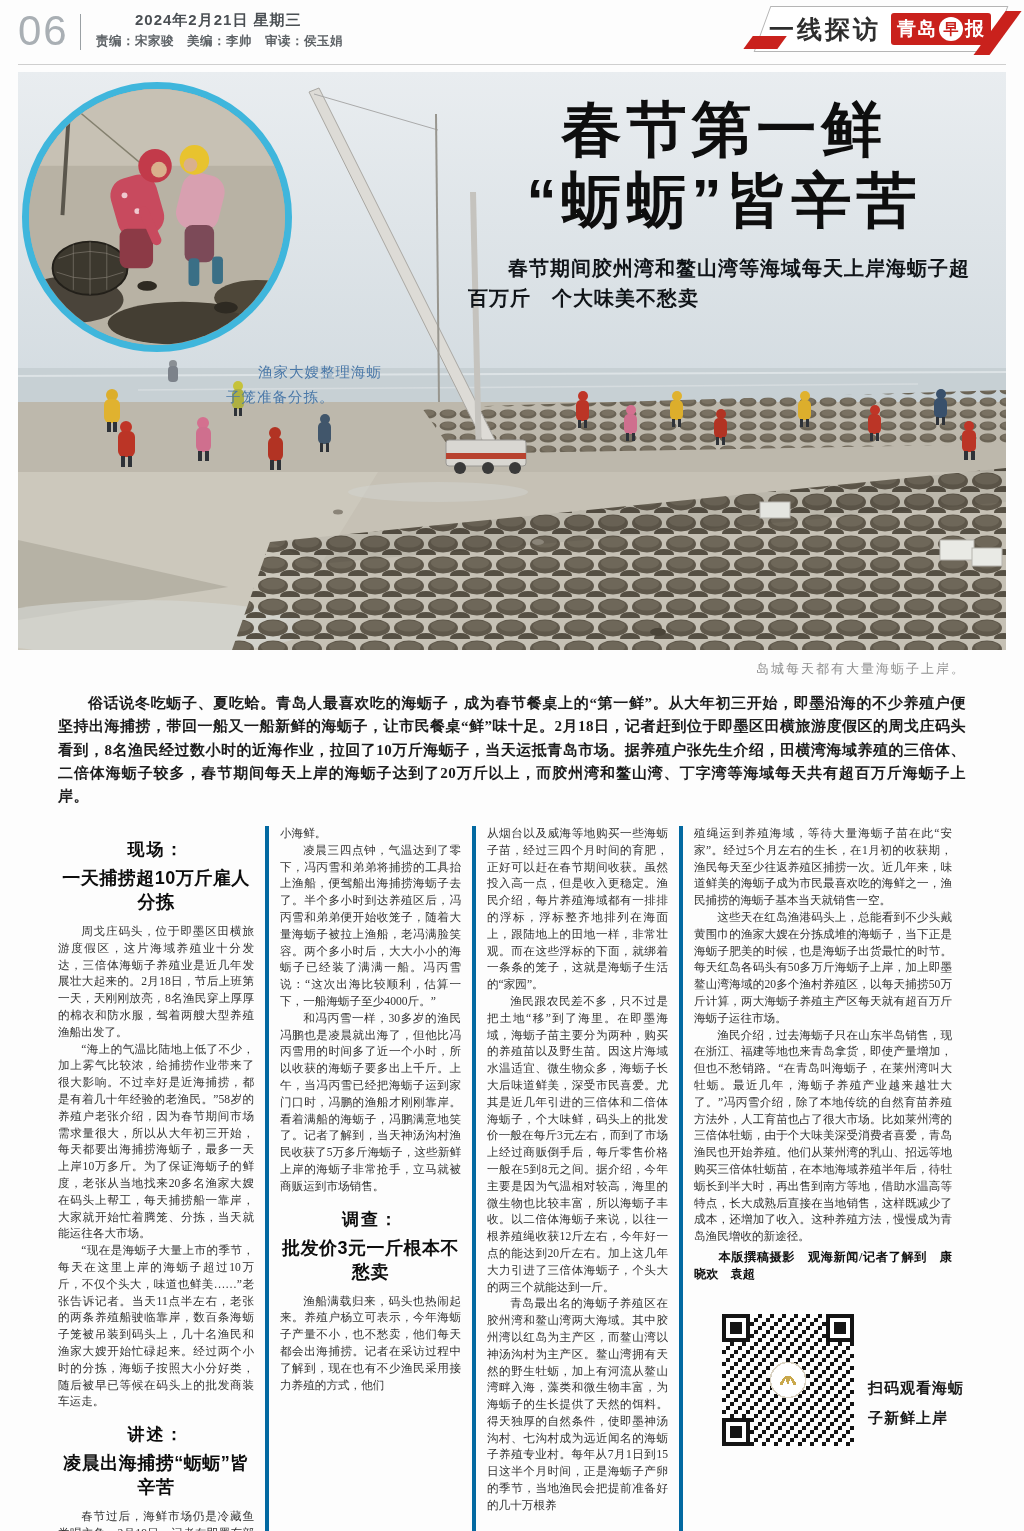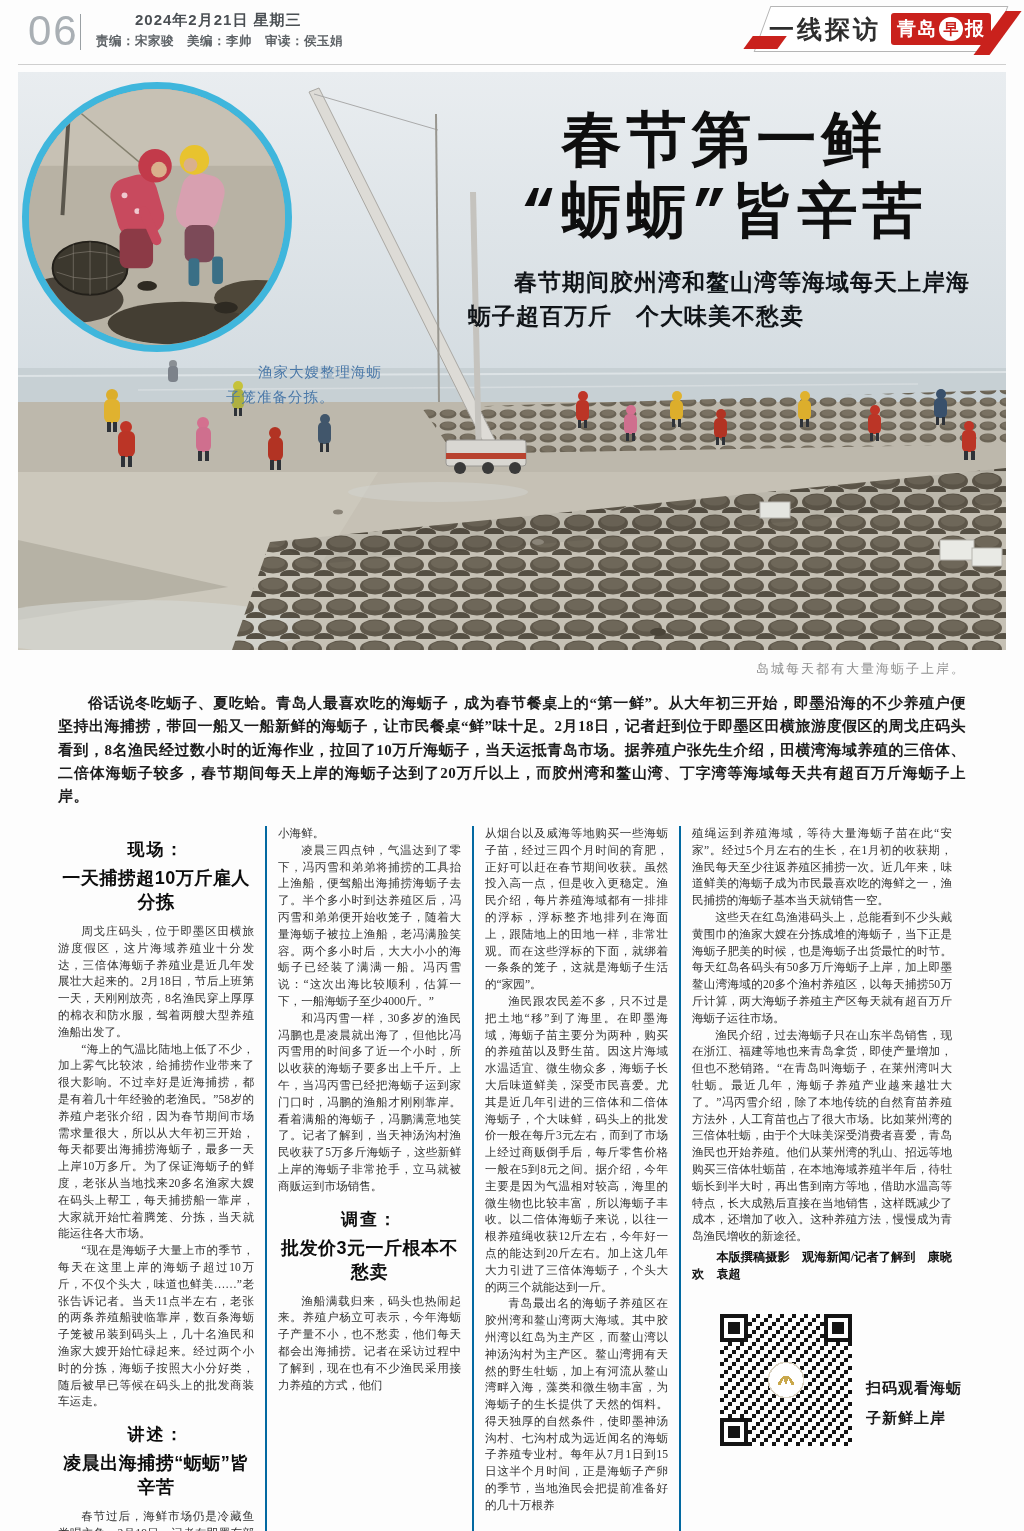--- a/index.html
+++ b/index.html
@@ -2,21 +2,21 @@
 <html><head>
 <meta charset="utf-8">
 <style>
   * { margin:0; padding:0; box-sizing:border-box; }
   html,body { width:1024px; background:#ffffff; }
   .page { position:relative; width:1024px; height:1531px; background:#fdfdfd; overflow:hidden;
           font-family:"Liberation Serif", serif; color:#222; }
 
   
   .hdr { position:absolute; top:6px; left:18px; right:18px; height:52px; }
-  .pagenum { position:absolute; left:10px; top:2px; font-family:"Liberation Sans",sans-serif;
+  .pagenum { position:absolute; left:0; top:2px; font-family:"Liberation Sans",sans-serif;
              font-size:42px; line-height:46px; color:#a9afb4; letter-spacing:2px; }
   .hdr-vline { position:absolute; left:62px; top:8px; width:1px; height:36px; background:#9aa0a4; }
   .hdr-date { position:absolute; left:78px; top:5px; font-family:"Liberation Sans",sans-serif;
               font-size:15px; font-weight:700; color:#4a4f53; letter-spacing:1px;margin-left:39px; }
   .hdr-editors { position:absolute; left:78px; top:27px; font-family:"Liberation Sans",sans-serif;
                  font-size:12.5px; font-weight:700; color:#5d6266; letter-spacing:.5px; }
   .hrule { position:absolute; top:64px; left:18px; right:18px; border-top:1px solid #cfcfcf; }
 
   .sect { position:absolute; right:0; top:-2px; width:256px; height:52px; }
   .sect-par { position:absolute; inset:2px 6px 4px 12px; transform:skewX(-20deg);
@@ -32,42 +32,42 @@
   .logo .logo-circle { width:24px; height:24px; border-radius:50%; background:#fff; color:#c9211c;
                display:flex; align-items:center; justify-content:center; font-size:15px; letter-spacing:0; }
   .acc-left { position:absolute; left:-10px; bottom:2px; width:34px; height:13px;
               background:#c9211c; transform:skewX(-20deg); }
   .acc-right { position:absolute; right:-8px; top:4px; width:16px; height:44px;
                background:#c9211c; transform:skewX(-20deg); }
 
   
   .hero { position:absolute; top:72px; left:18px; width:988px; height:578px; overflow:hidden; }
   .hero svg.photo { position:absolute; inset:0; }
-  .headline { position:absolute; top:37px; right:8px; width:548px; text-align:center;
-              font-family:Liberation Mono, monospace; color:#0e0e0e; }
+  .headline { position:absolute; top:23px; right:8px; width:548px; text-align:center;
+              font-family:Liberation Sans, sans-serif; color:#0e0e0e; }
   .h1a, .h1b { font-weight:900; font-size:60px; line-height:1.18; letter-spacing:5px; }
   .deck { margin:16px auto 0; width:512px; text-align:left; text-indent:2em;
-          font-size:23px; font-weight:700; line-height:1.5; letter-spacing:1px; color:#101418; }
+          font-size:20px; font-weight:700; line-height:1.5; letter-spacing:1px; color:#101418; }
   .inset { position:absolute; top:10px; left:4px; width:270px; height:270px; border-radius:50%;
            border:7px solid #3fb6dc; overflow:hidden; background:#b8b2a4; }
   .inset svg { position:absolute; inset:0; }
   .inset-cap { position:absolute; top:288px; left:208px; width:156px; color:#4a78a8;
                font-size:14.5px; line-height:1.75; text-indent:2.2em; letter-spacing:1px; }
   .main-cap { position:absolute; top:660px; right:58px; font-size:13px; color:#8f8f8f;
               letter-spacing:2px; }
 
   
   .lead { position:absolute; top:692px; left:58px; width:908px; font-size:15px; font-weight:700;
           line-height:1.55; text-align:justify; text-indent:2em; color:#1c1c1c; letter-spacing:.5px; }
 
   
   .bodygrid { position:absolute; top:826px; left:58px; width:908px; height:705px;
               overflow:hidden; display:flex; }
   .col { width:196px; }
-  .col + .col { border-left:2px solid #0369a1; margin-left:11px; padding-left:11px; }
+  .col + .col { border-left:4px solid #0369a1; margin-left:11px; padding-left:11px; }
   .col.wide { width:273px; }
   .khead { text-align:center; font-family:"Liberation Sans",sans-serif; font-weight:800;
            color:#0d0d0d; margin:12px 0 10px; }
   .khead .kick { display:block; font-size:17px; margin-bottom:5px; letter-spacing:2px; }
   .khead .ktitle { display:block; font-size:18px; letter-spacing:.5px; }
   .col > .khead:first-child { }
   .p { font-size:11.6px; line-height:16.8px; text-align:justify; color:#333; }
   .p.ind { text-indent:2em; }
   .byline { font-size:12.2px; line-height:17.5px; font-weight:700; color:#111;
             text-indent:2em; margin-top:3px; text-align:justify; }

